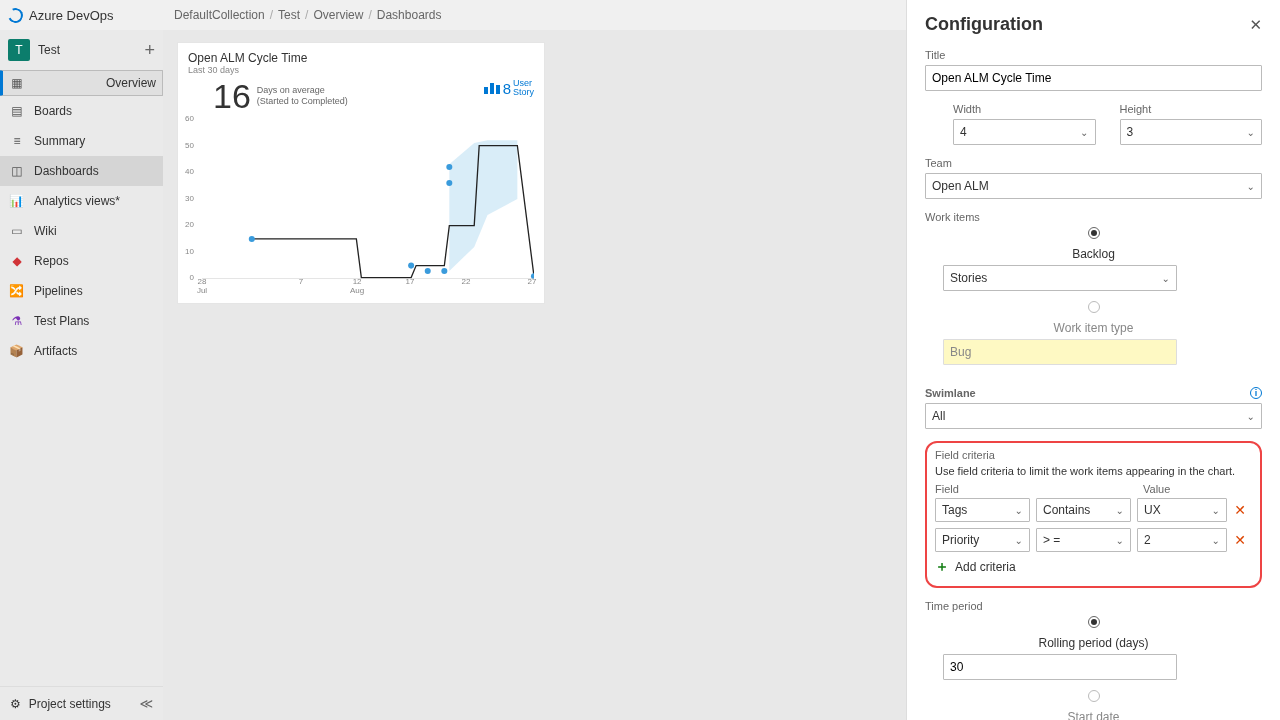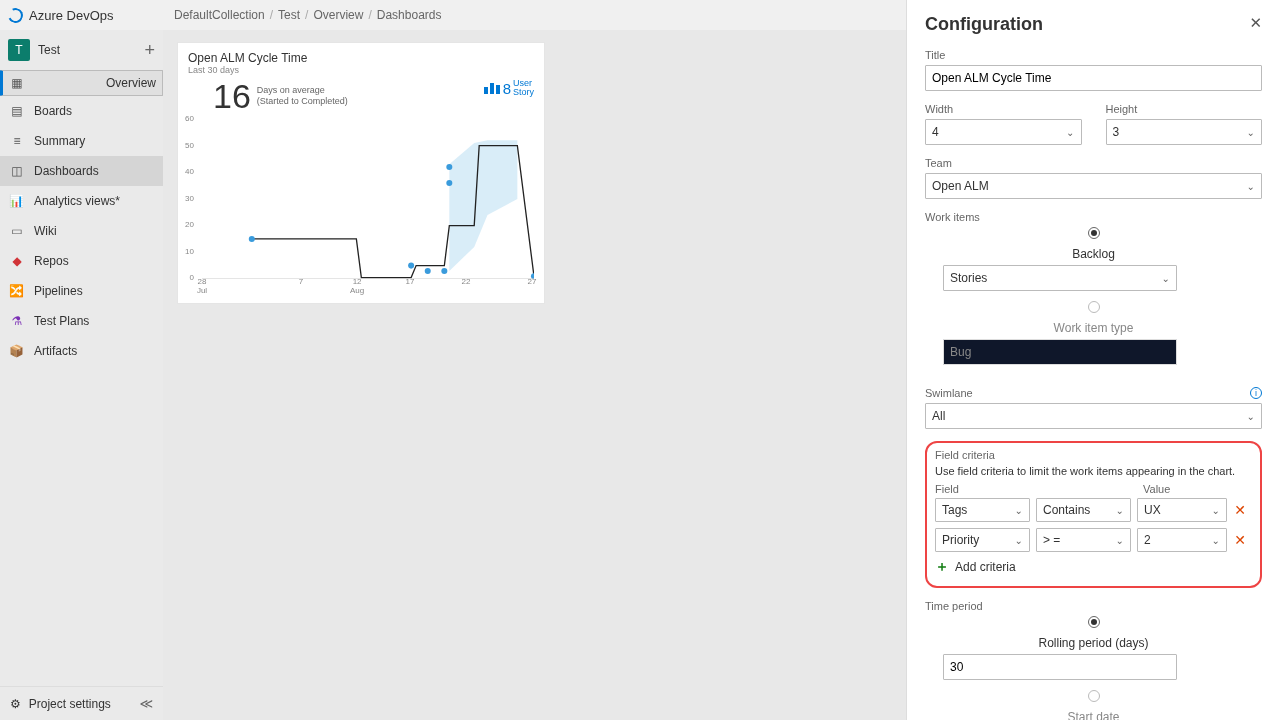--- a/index.html
+++ b/index.html
@@ -38,54 +38,54 @@
 .w-right-badge .n{font-size:15px;}
 .chart-area{position:relative; height:175px; margin-top:6px; margin-left:14px;}
 .yaxis{position:absolute; left:-14px; top:0; bottom:16px; width:14px;}
 .ytick{position:absolute; right:8px; font-size:8px; color:#888;}
 .plot{position:absolute; left:0; top:0; right:0; bottom:16px; }
 .xaxis{position:absolute; left:0; right:0; bottom:0; height:16px;}
 .xtick{position:absolute; font-size:8px; color:#888; text-align:center; transform:translateX(-50%); line-height:1.1;}
 
 
 .panel { position:absolute; right:0; top:0; width:374px; height:720px; background:#fff; border-left:1px solid #ddd; padding:14px 18px 10px; display:flex; flex-direction:column; overflow:hidden;}
-.panel-head{display:flex; align-items:flex-start; margin-bottom:14px;}
+.panel-head{display:flex; align-items:center; margin-bottom:14px;}
 .panel-title{font-size:18px; font-weight:600;}
 .close-x{margin-left:auto; font-size:15px; color:#555; cursor:pointer;}
 .lbl{font-size:11px; color:#666; margin-bottom:4px; display:block;}
 .inp,.sel{width:100%; height:26px; border:1px solid #bbb; border-radius:1px; padding:0 6px; font-size:12px; background:#fff;}
 .sel{display:flex; align-items:center; justify-content:space-between; cursor:pointer;}
 .sel .chv{color:#666; font-size:10px;}
 .grp{margin-bottom:12px;}
-.row{display:flex; gap:24px;}
+.row{display:flex; gap:24px;margin-left:28px;}
 .row>.col{flex:1;}
 .radio-row{display:flex; align-items:center; gap:8px; font-size:12px; color:#333; margin-bottom:4px;flex-direction:column;}
 .radio{width:12px; height:12px; border:1px solid #666; border-radius:50%; display:flex; align-items:center; justify-content:center;}
 .radio.on::after{content:""; width:6px; height:6px; background:#333; border-radius:50%;}
 .radio.off{border-color:#bbb;}
 .indent{margin-left:18px; margin-bottom:10px;}
-.inp.disabled,.sel.disabled{background:#0f172a; color:#888; border-color:#ddd;}
+.inp.disabled,.sel.disabled{background:#fef9c3; color:#888; border-color:#ddd;}
 .info-i{color:#0078d4; border:1px solid #0078d4; border-radius:50%; width:12px; height:12px; font-size:9px; display:inline-flex; align-items:center; justify-content:center;}
 .fc-box{border:2px solid #e44; border-radius:12px; padding:6px 8px 10px; margin-bottom:12px;}
 .fc-head{font-size:11px; color:#666;}
 .fc-desc{font-size:11px; color:#333; margin:4px 0 6px;}
 .fc-labels{display:flex; font-size:11px; color:#666; margin-bottom:3px;}
 .fc-labels .c1{width:104px;}
 .fc-labels .c2{width:104px;}
 .fc-row{display:flex; gap:6px; align-items:center; margin-bottom:6px;}
 .fc-row .sel{height:24px;}
 .fc-row .c{width:95px;}
 .fc-row .c3{width:90px;}
 .remove-x{color:#d40; font-size:14px; cursor:pointer; width:14px; text-align:center;}
 .add-c{display:flex; align-items:center; gap:6px; font-size:12px; color:#333; cursor:pointer; margin-top:4px;}
 .add-c .plus-i{color:#107c10; font-weight:bold; font-size:14px;}
 .panel-footer{margin-top:auto; display:flex; gap:6px; justify-content:flex-end; padding-top:8px;}
 .btn{height:28px; padding:0 14px; font-size:13px; border:1px solid #ccc; background:#fff; cursor:pointer; border-radius:2px;}
 .btn.primary{background:#0078d4; color:#fff; border-color:#0078d4;}
-.swim-row{display:flex; align-items:flex-start; justify-content:space-between;}
+.swim-row{display:flex; align-items:flex-start; justify-content:space-between;font-weight:bold;}
 </style>
 </head>
 <body>
 
 <div class="topbar">
   <span class="logo"></span>
   <span class="brand">Azure DevOps</span>
   <div class="breadcrumb">
     <span>DefaultCollection</span>
       <span class="sep">/</span>

